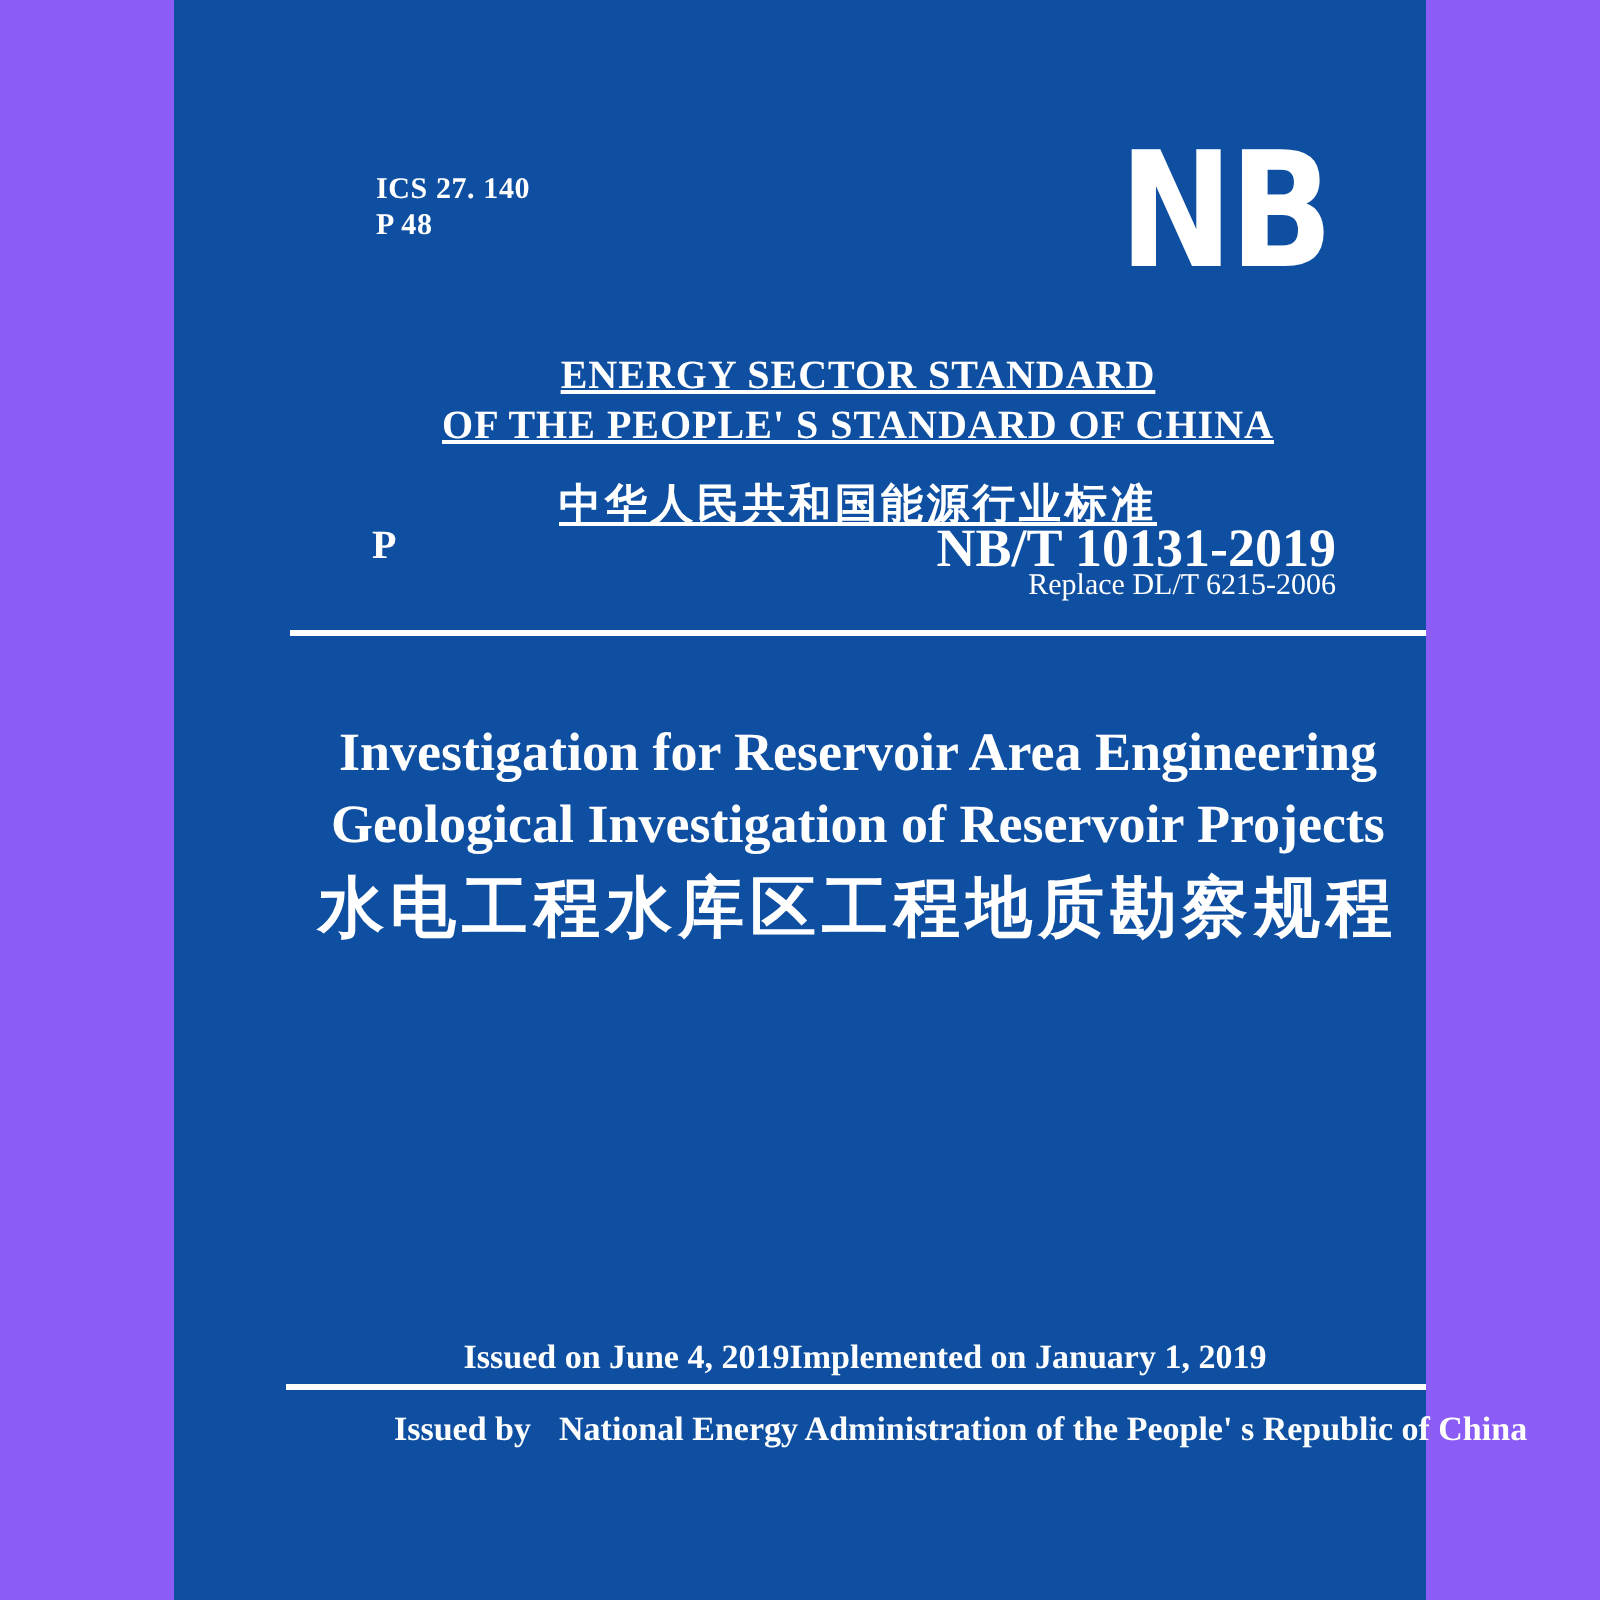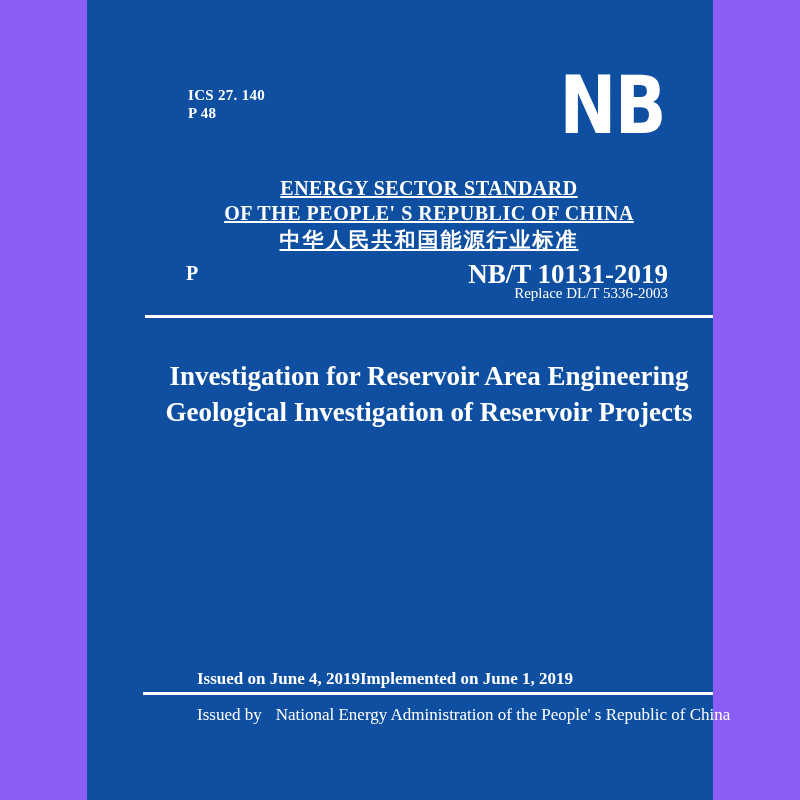--- a/index.html
+++ b/index.html
@@ -62,21 +62,21 @@
     line-height: 25px;
     letter-spacing: 0.5px;
     white-space: nowrap;
   }
   .header-cn {
     font-family: "DejaVu Sans", "Liberation Sans", sans-serif;
     font-weight: bold;
     font-size: 21px;
     line-height: 27px;
     letter-spacing: 2px;
-    margin-top: 1px;
+    margin-top: 13px;
   }
   .doc-class {
     position: absolute;
     left: 99px;
     top: 263px;
     font-weight: bold;
     font-size: 20px;
     line-height: 1;
   }
   .std-no {
@@ -127,32 +127,32 @@
     letter-spacing: 3px;
     margin-top: 2px;
     white-space: nowrap;
   }
   .issue-row {
     position: absolute;
     left: 58px;
     right: 45px;
     top: 670px;
     display: flex;
-    justify-content: flex-start;
+    justify-content: center;
     padding-left: 52px;
     font-weight: bold;
     font-size: 17px;
     line-height: 1;
     white-space: nowrap;
   }
   .issued-by-row {
     position: absolute;
     left: 110px;
     top: 705px;
-    font-weight: normal;
+    font-weight: bold;
     font-size: 17px;
     line-height: 1.2;
     white-space: nowrap;
   }
   .issued-by-label { margin-right: 14px; }
 </style>
 </head>
 <body>
 
 <div class="canvas">
@@ -160,38 +160,39 @@
 
     <div class="ics-block">
       <div>ICS 27. 140</div>
       <div>P 48</div>
     </div>
 
     <div class="nb-logo">NB</div>
 
     <div class="header-block">
       <div class="header-en">ENERGY SECTOR STANDARD</div>
-      <div class="header-en">OF THE PEOPLE' S REPUBLIC OF CHINA</div>
+      <div class="header-en">OF THE PEOPLE' S STANDARD OF CHINA</div>
       <div class="header-cn">中华人民共和国能源行业标准</div>
     </div>
 
     <div class="doc-class">P</div>
     <div class="std-no">NB/T 10131-2019</div>
-    <div class="replaces">Replace DL/T 5336-2003</div>
+    <div class="replaces">Replace DL/T 6215-2006</div>
 
     <div class="rule rule-top"></div>
 
     <div class="title-block">
       <div class="title-en">Investigation for Reservoir Area Engineering</div>
       <div class="title-en">Geological Investigation of Reservoir Projects</div>
+      <div class="title-cn">水电工程水库区工程地质勘察规程</div>
     </div>
 
     <div class="issue-row">
       <span>Issued on June 4, 2019</span>
-      <span>Implemented on June 1, 2019</span>
+      <span>Implemented on January 1, 2019</span>
     </div>
 
     <div class="rule rule-bottom"></div>
 
     <div class="issued-by-row">
       <span class="issued-by-label">Issued by</span><span>National Energy Administration of the People' s Republic of China</span>
     </div>
 
   </div>
 </div>

